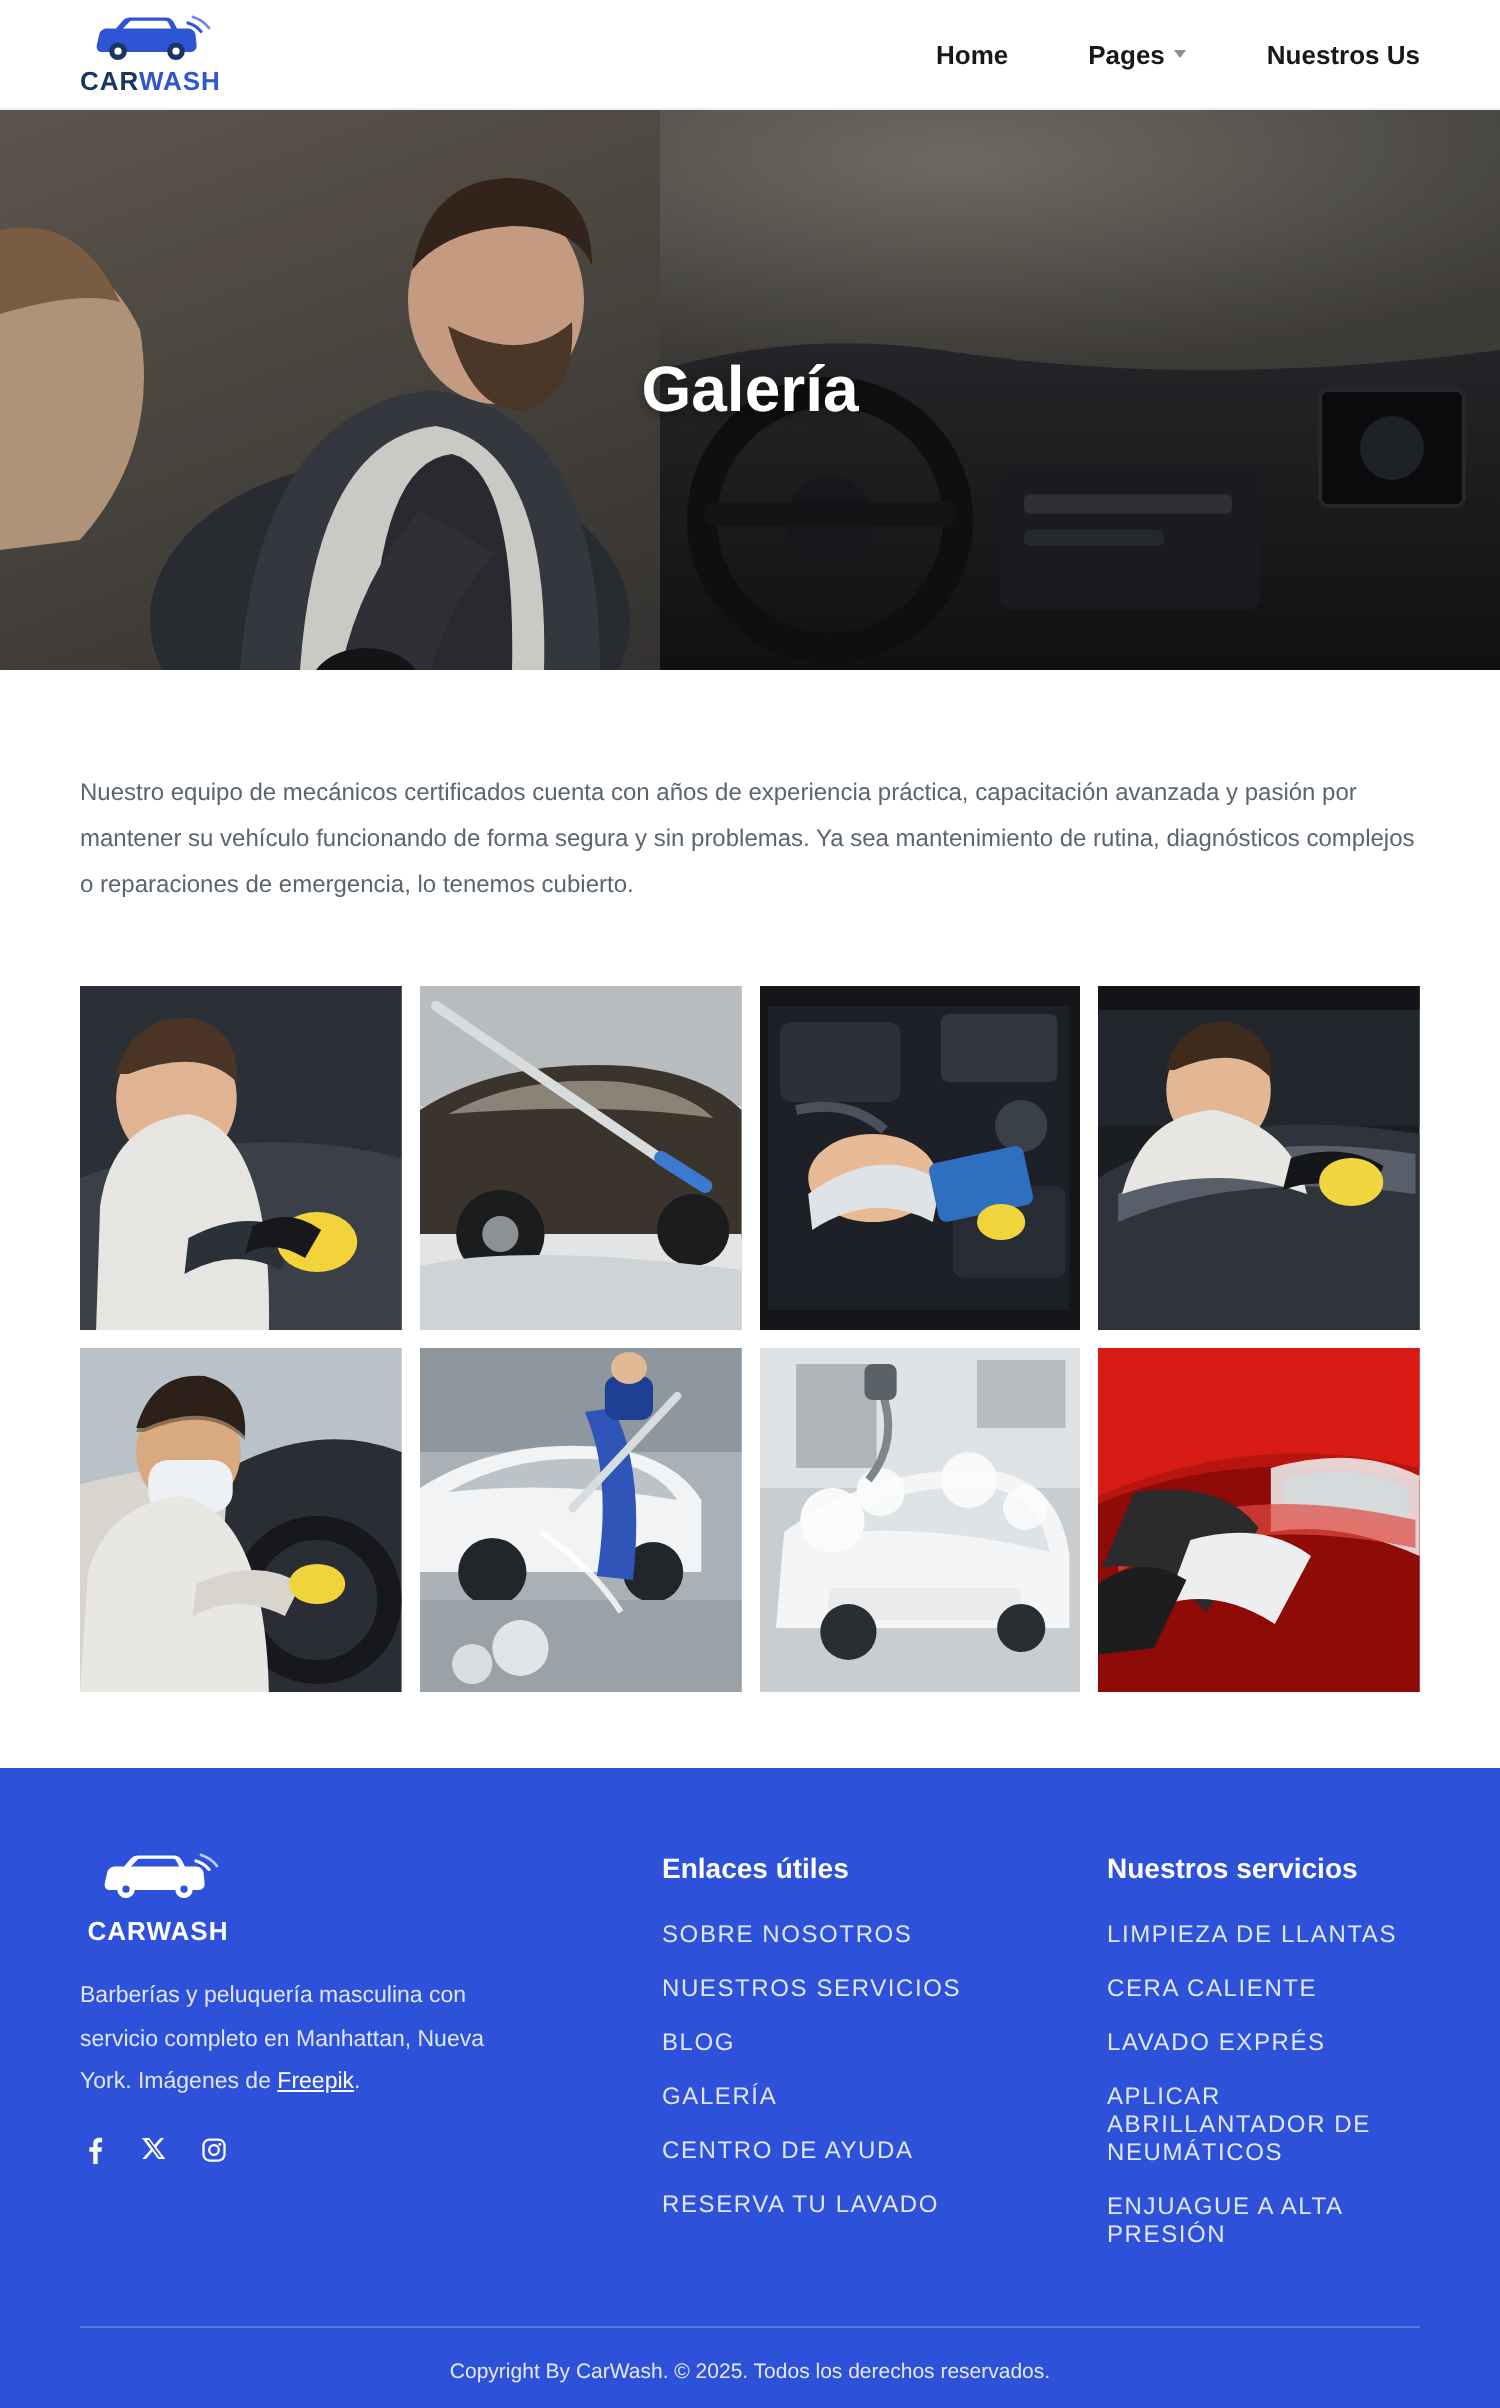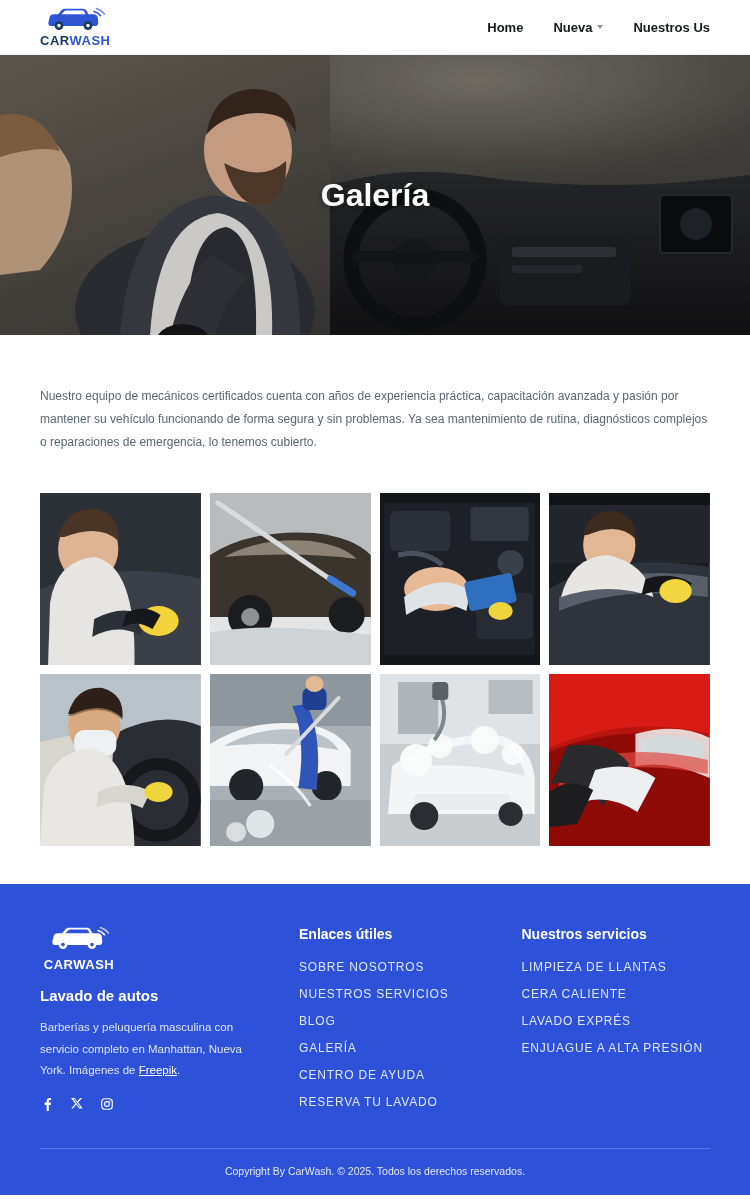--- a/index.html
+++ b/index.html
@@ -26,21 +26,21 @@
   .logo-text {
     font-size: 13px;
     font-weight: 700;
     letter-spacing: 0.5px;
     line-height: 1;
     margin-top: 1px;
   }
   .logo-text .car { color: #17375e; }
   .logo-text .wash { color: #2f55d4; }
 
-  .nav { display: flex; align-items: center; gap: 30px; }
+  .nav { display: flex; align-items: center; gap: 40px; }
   .nav-item {
     font-size: 13px;
     font-weight: 700;
     color: #16191c;
     display: flex;
     align-items: center;
     gap: 5px;
     cursor: pointer;
   }
   .caret {
@@ -141,21 +141,21 @@
     line-height: 1.85;
     color: #dfe5fb;
   }
   .footer-desc a { color: #ffffff; text-decoration: underline; }
   .socials { display: flex; gap: 16px; margin-top: 16px; }
   .social {
     width: 14px; height: 14px;
     display: flex; align-items: center; justify-content: center;
     color: #ffffff; cursor: pointer;
   }
-  .fcol { width: 215px; }
+  .fcol { width: 215px; margin-left: 32px; }
   .fcol-title {
     font-size: 14px;
     font-weight: 700;
     margin-bottom: 18px;
   }
   .flink {
     font-size: 12px;
     letter-spacing: 0.8px;
     color: #e0e6fc;
     margin-bottom: 13px;
@@ -189,21 +189,21 @@
     <div class="logo-text">
       <span class="car">CAR</span><span class="wash">WASH</span>
     </div>
   </div>
 
   <div class="nav">
     <div class="nav-item">
       <span>Home</span>
     </div>
     <div class="nav-item">
-      <span>Nueva</span>
+      <span>Pages</span>
       <span class="caret"></span>
     </div>
     <div class="nav-item">
       <span>Nuestros Us</span>
     </div>
   </div>
 </div>
 
 <div class="hero">
   <svg class="hero-photo" viewBox="0 0 750 280" preserveAspectRatio="none">
@@ -406,21 +406,20 @@
           <circle cx="44" cy="18.6" r="4.4" fill="#ffffff"></circle>
           <circle cx="44" cy="18.6" r="1.8" fill="#2d51d8"></circle>
           <path d="M50 4.5 q4 1.2 6.5 4.2" stroke="#ffffff" stroke-width="1.6" fill="none" stroke-linecap="round"></path>
           <path d="M52.5 1.5 q5 1.5 8 5.5" stroke="#ffffff" stroke-width="1.4" fill="none" stroke-linecap="round" opacity=".7"></path>
         </svg>
         <div class="footer-logo-text">
           <span>CAR</span><span>WASH</span>
         </div>
       </div>
 
-      <div class="footer-brand-title">Lavado de autos</div>
 
       <div class="footer-desc">
         <span>Barberías y peluquería masculina con servicio completo en Manhattan, Nueva York. Imágenes de </span><a href="#">Freepik</a><span>.</span>
       </div>
 
       <div class="socials">
         <div class="social">
           <svg width="9" height="14" viewBox="0 0 9 16">
               <path d="M6 16V9h2.2l.3-2.6H6V4.8c0-.75.2-1.25 1.3-1.25H8.6V1.1C8.35 1.07 7.6 1 6.7 1 4.8 1 3.5 2.2 3.5 4.5v1.9H1.3V9h2.2v7z" fill="#ffffff"></path>
             </svg>
@@ -448,19 +447,20 @@
       <div class="flink">GALERÍA</div>
       <div class="flink">CENTRO DE AYUDA</div>
       <div class="flink">RESERVA TU LAVADO</div>
     </div>
 
     <div class="fcol">
       <div class="fcol-title">Nuestros servicios</div>
       <div class="flink">LIMPIEZA DE LLANTAS</div>
       <div class="flink">CERA CALIENTE</div>
       <div class="flink">LAVADO EXPRÉS</div>
+      <div class="flink">APLICAR ABRILLANTADOR DE NEUMÁTICOS</div>
       <div class="flink">ENJUAGUE A ALTA PRESIÓN</div>
     </div>
 
   </div>
 
   <div class="footer-bottom">Copyright By CarWash. © 2025. Todos los derechos reservados.</div>
 </div>
 
 </body></html>

